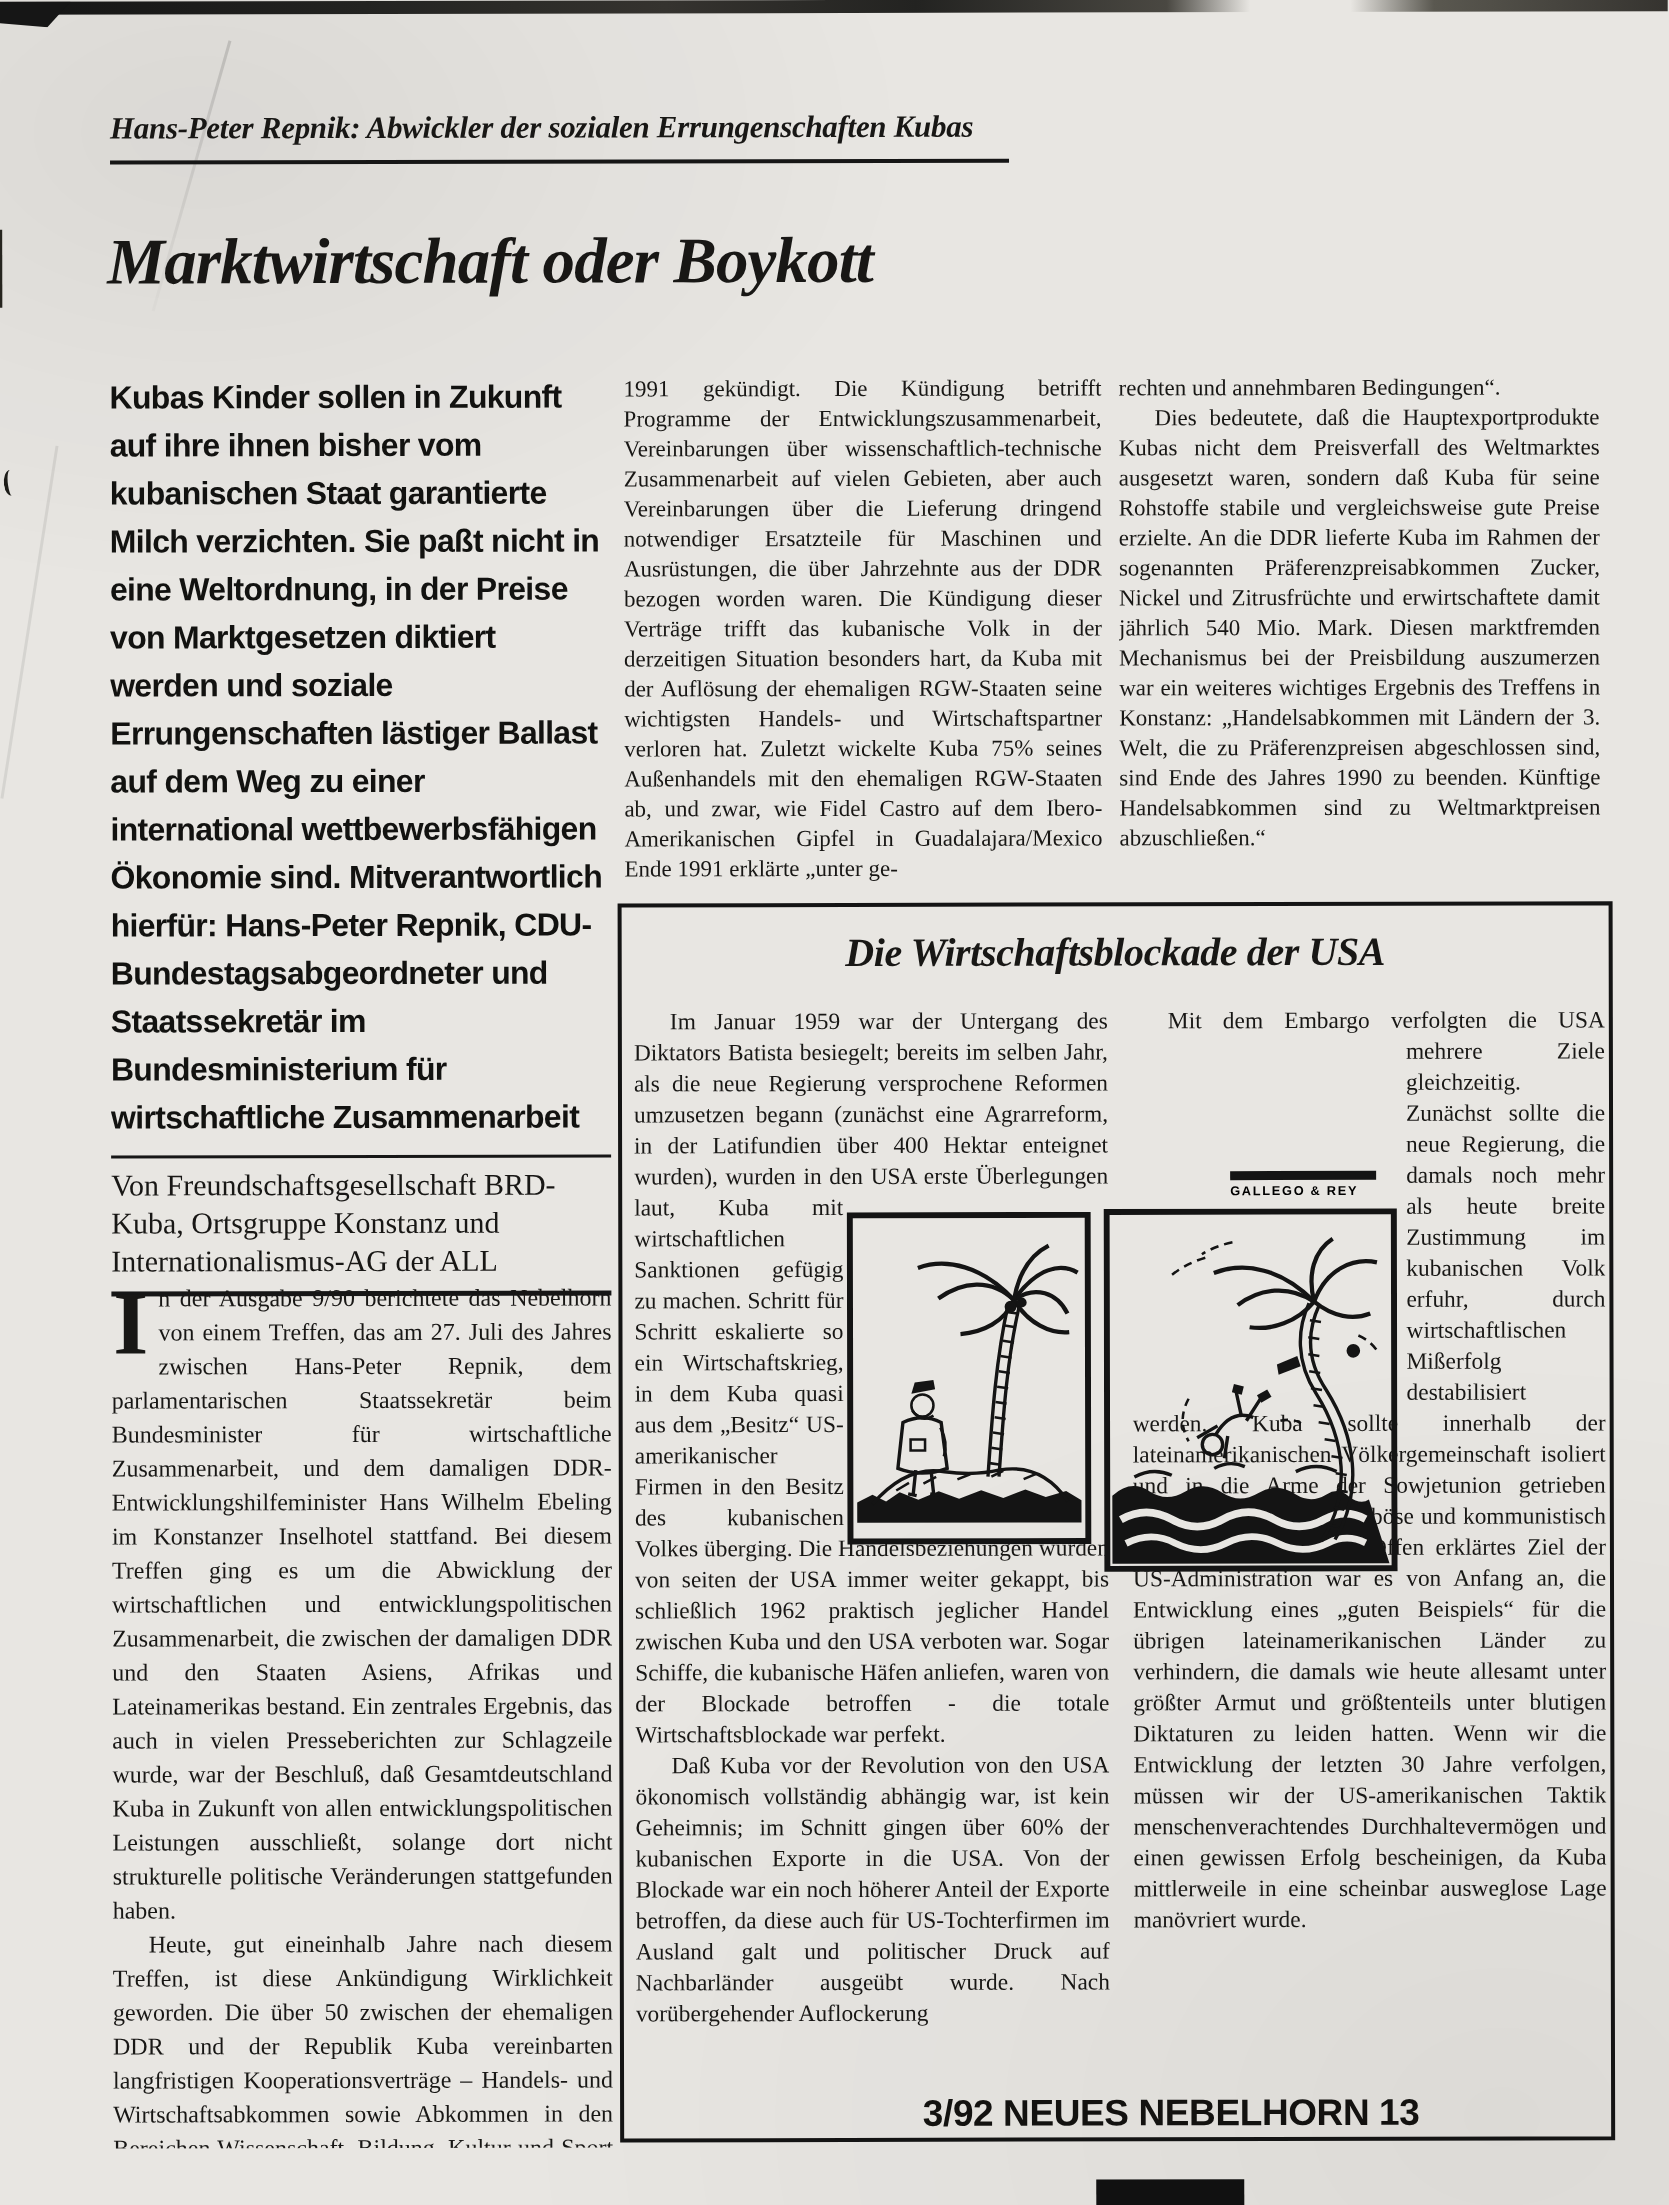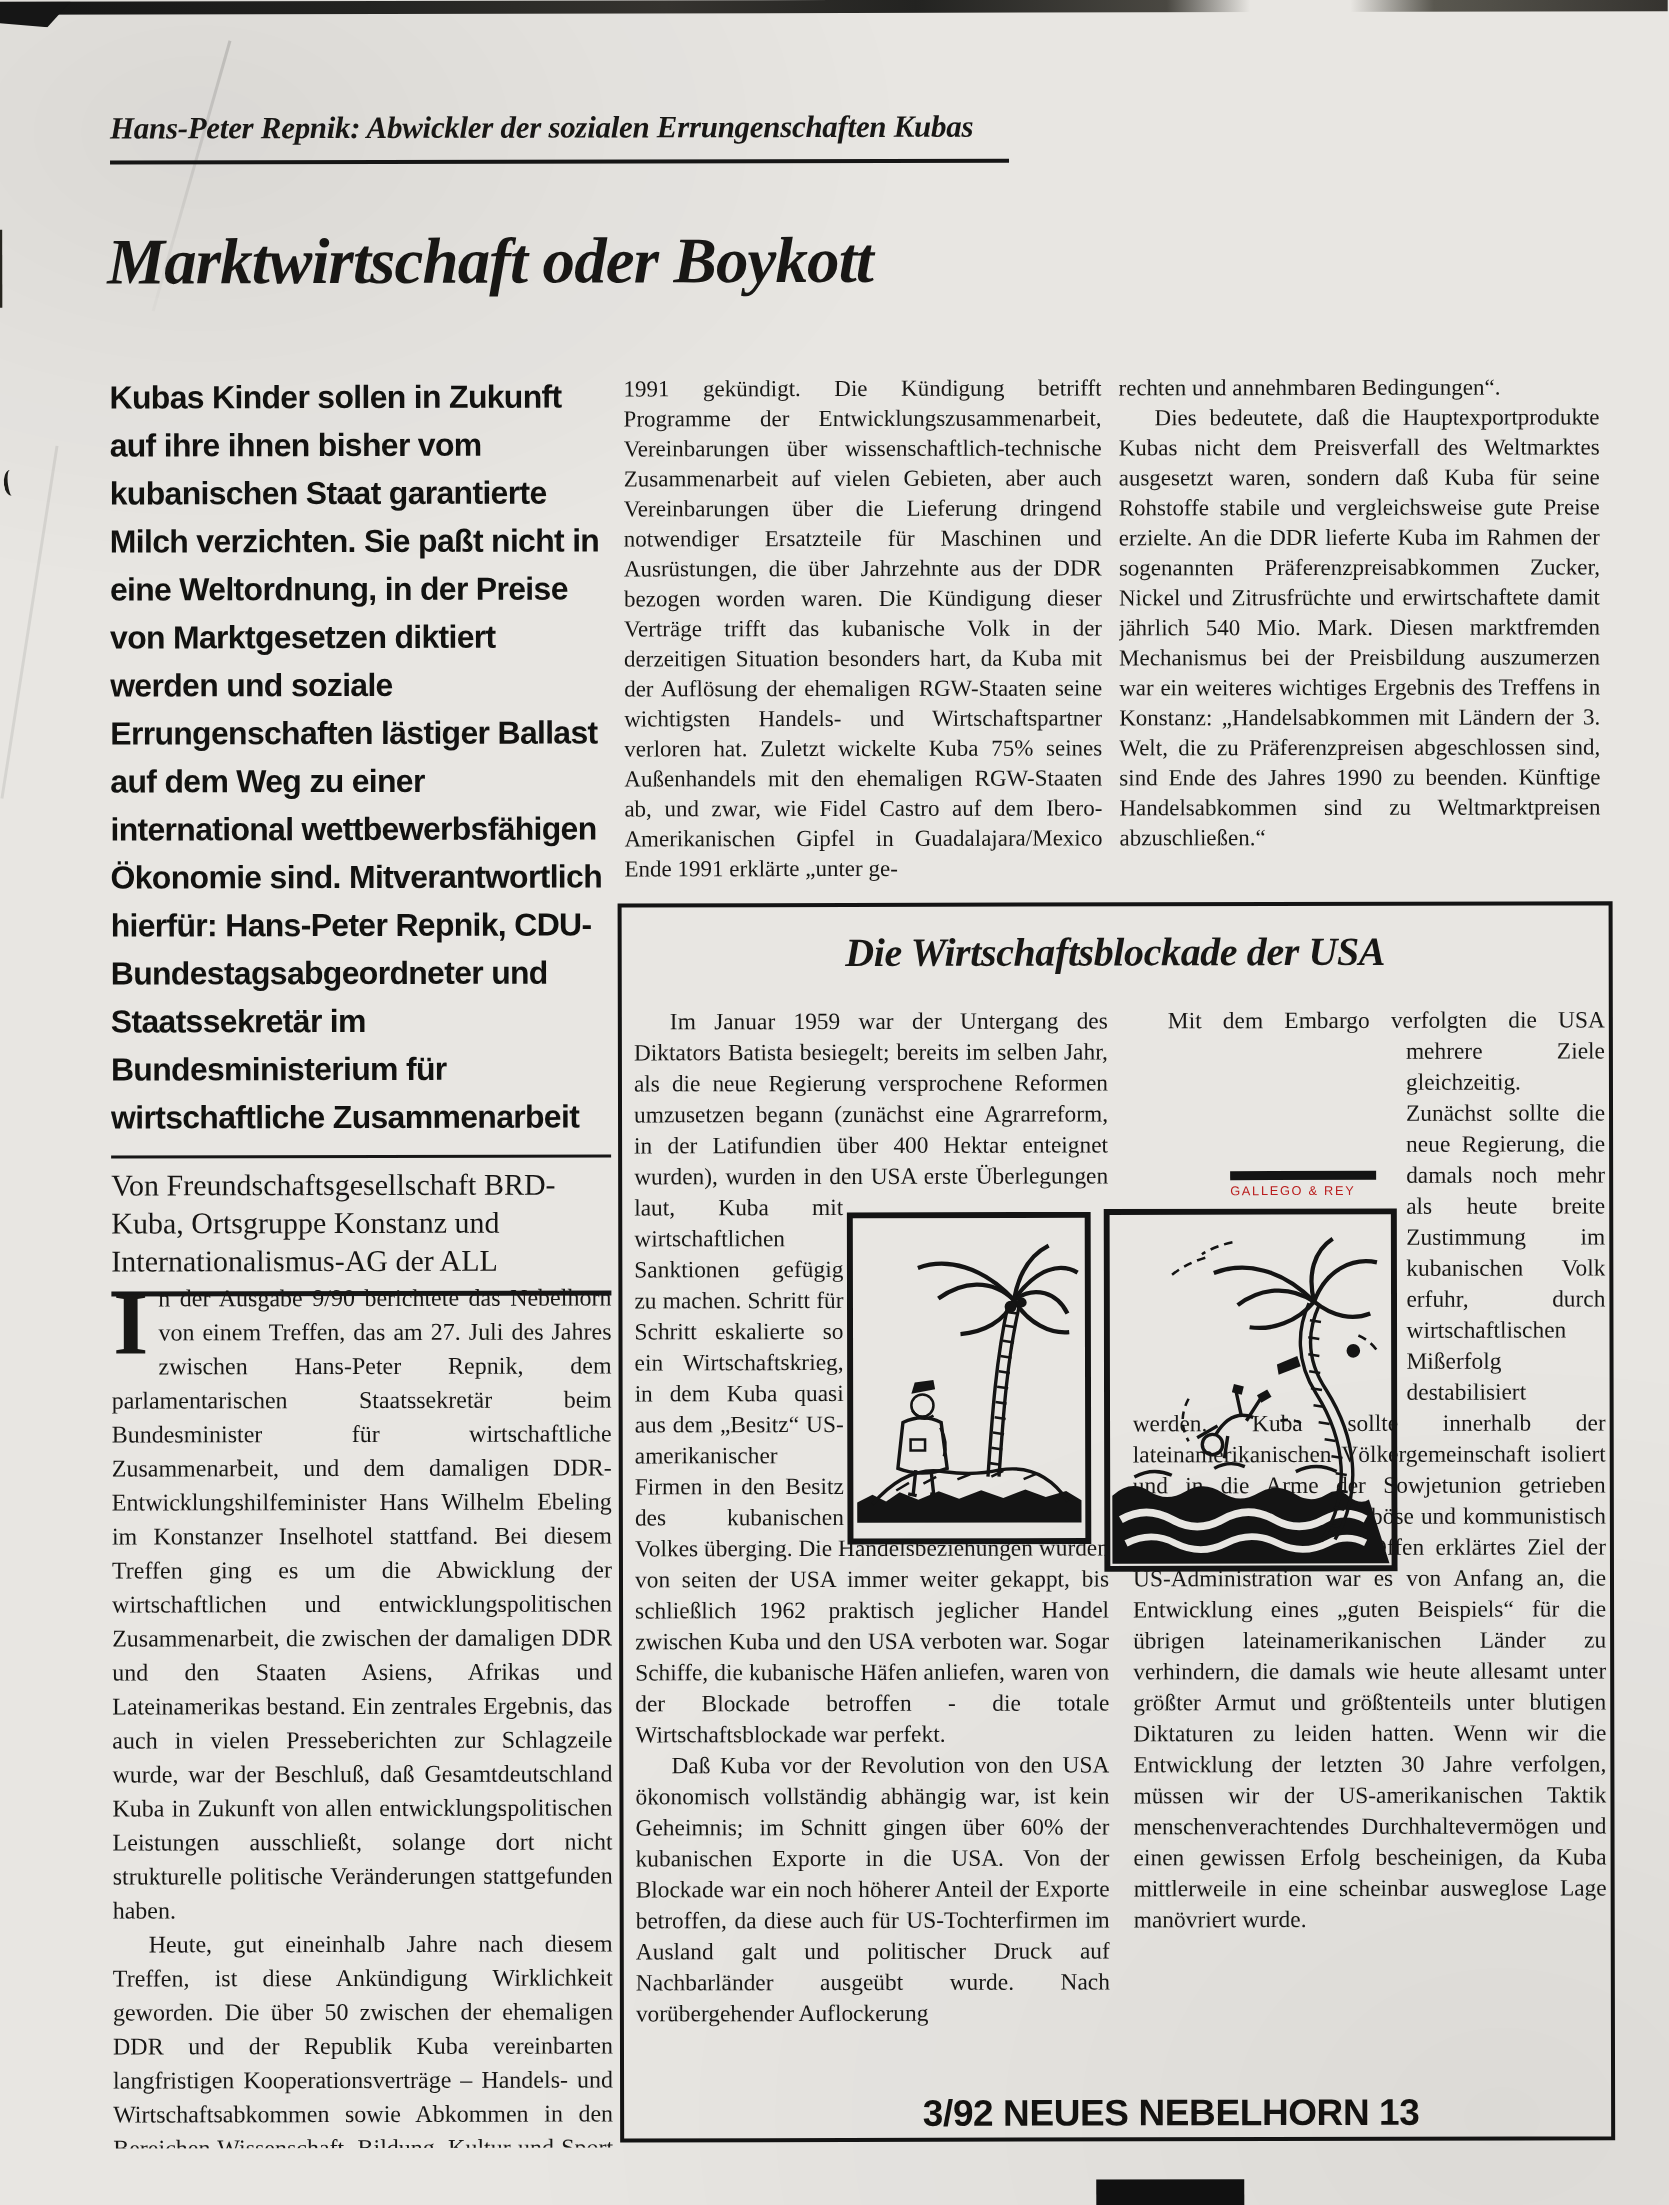--- a/index.html
+++ b/index.html
@@ -55,21 +55,21 @@
   .box-col p{margin:0;}
   .cut-r{display:block;float:right;width:265px;height:316px;}
   .cut-l{display:block;float:left;width:274px;height:347px;}
   
   .cartoon{position:absolute;left:224px;top:302px;width:551px;height:367px;}
   .panel{position:absolute;}
   .panel.calm{left:0;top:3.4px;width:245px;height:333px;}
   .panel.storm{left:257px;top:0;width:294px;height:364px;}
   .credit{position:absolute;left:384px;top:-37px;width:153px;}
   .credit .bar{width:146px;height:8.5px;background:#141414;margin-bottom:3.4px;}
-  .credit .name{font-family:"Liberation Sans", sans-serif;font-weight:normal;font-size:12.8px;letter-spacing:1.7px;color:#b91c1c;}
+  .credit .name{font-family:"Liberation Sans", sans-serif;font-weight:bold;font-size:12.8px;letter-spacing:1.7px;color:#000000;}
   
   .footer{position:absolute;left:918px;top:2093px;width:502px;text-align:center;
     font-family:"Liberation Sans", sans-serif;font-weight:bold;font-size:37px;letter-spacing:-0.4px;color:#131210;}
   svg{display:block;}
 </style>
 </head>
 <body>
 
 <div id="content">
 

